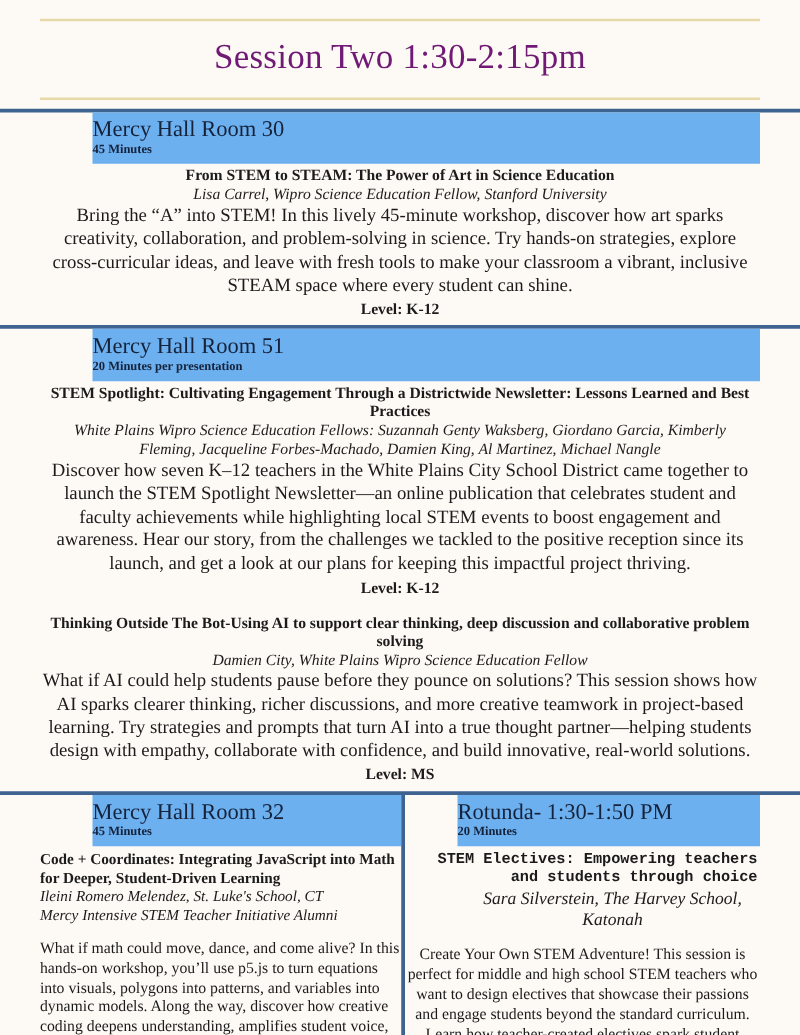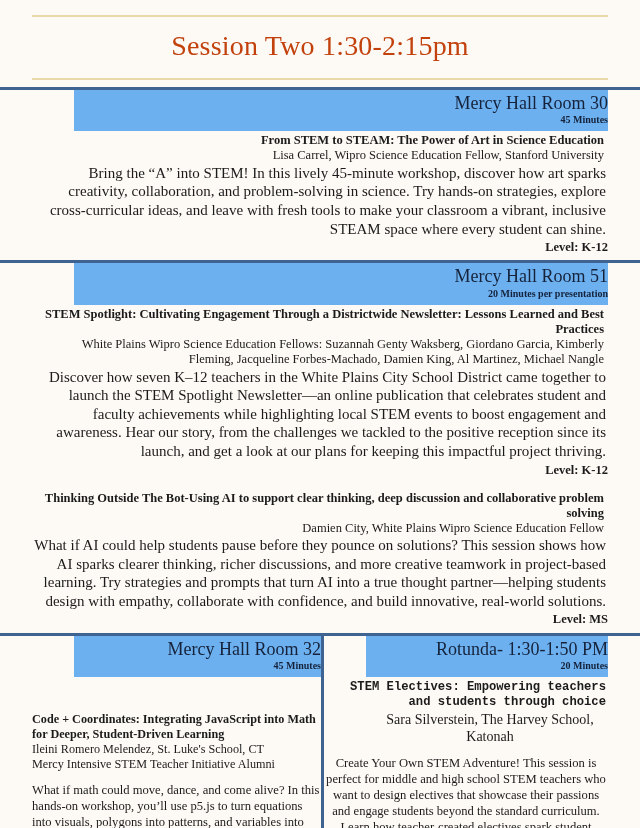--- a/index.html
+++ b/index.html
@@ -29,21 +29,21 @@
   }
   .header-rule {
     height: 0;
     border-top: 2px solid #e8d9a8;
     margin: 0;
   }
   .header-rule.top { margin-top: 15px; }
   .header-rule.bottom { margin-top: 0px; }
   .page-title {
     text-align: center;
-    color: #c2410c;
+    color: #701a75;
     font-size: 28px;
     line-height: 1.1;
     font-weight: normal;
     padding: 14px 0 16px 0;
     letter-spacing: 0.2px;
     font-family: "Liberation Serif", "DejaVu Serif", serif;
   }
   .header-divider {
     height: 3px;
     background: #3f6390;
@@ -51,48 +51,49 @@
     margin-top: 7px;
   }
 
   
   .section {
     padding: 0 32px;
     box-sizing: border-box;
   }
   .room-banner {
     background: #6cb0f0;
-    text-align: right;
+    text-align: left;
     padding: 3px 0 5px 0;
     margin-left: 42px;
   }
   .room-name {
     font-size: 18px;
     line-height: 1.15;
     color: #15223a;
     font-weight: normal;
   }
   .room-duration {
     font-size: 10px;
     line-height: 1.2;
     color: #15223a;
     font-weight: bold;
     padding-top: 1px;
   }
   .talk {
-    text-align: right;
+    text-align: center;
     padding: 1px 0 0 0;
   }
   .talk-title {
     font-weight: bold;
     font-size: 12.5px;
     line-height: 1.2;
     padding: 1px 4px 0 4px;
   }
   .talk-presenter {
+    font-style: italic;
     font-size: 12.5px;
     line-height: 1.22;
     padding: 0 4px;
   }
   .talk-desc {
     font-size: 15px;
     line-height: 1.24;
     padding: 0 2px;
   }
   .talk-level {
@@ -120,21 +121,21 @@
   .col {
     box-sizing: border-box;
     position: relative;
   }
   .col.left  { width: 321px; padding: 0 0 0 32px; }
   .col.right { width: 319px; padding: 0 32px 0 0; border-left: 3px solid #3f6390; }
   .col .room-banner { padding: 3px 0 5px 0; }
   .col-body { padding-top: 3px; }
   .col.left .col-body { text-align: left; }
   .col.right .col-body { text-align: center; }
-  .col.left .talk-title  { text-align: left;  padding: 0; font-size: 12.2px; line-height: 1.22; margin-top: 32px;}
+  .col.left .talk-title  { text-align: left;  padding: 0; font-size: 12.2px; line-height: 1.22;}
   .col.left .talk-presenter { text-align: left; padding: 0; font-size: 12.2px; line-height: 1.22;}
   .col.left .talk-desc { text-align: left; padding: 0; font-size: 12.6px; line-height: 1.26;}
   .col.left .talk-level { text-align: center; }
   .col.right .talk-title  { text-align: right; padding: 0 2px 0 0; font-size: 12.2px; line-height: 1.24; font-family: Liberation Mono, monospace;}
   .col.right .talk-presenter { text-align: center; padding: 0; font-size: 14px; line-height: 1.24; margin-left: 48px;}
   .col.right .talk-desc { text-align: center; padding: 0 2px; font-size: 12.6px; line-height: 1.26;}
   .col.right .talk-level { text-align: center; }
   .spacer-sm { height: 11px; }
   .spacer-xs { height: 6px; }
 </style>

